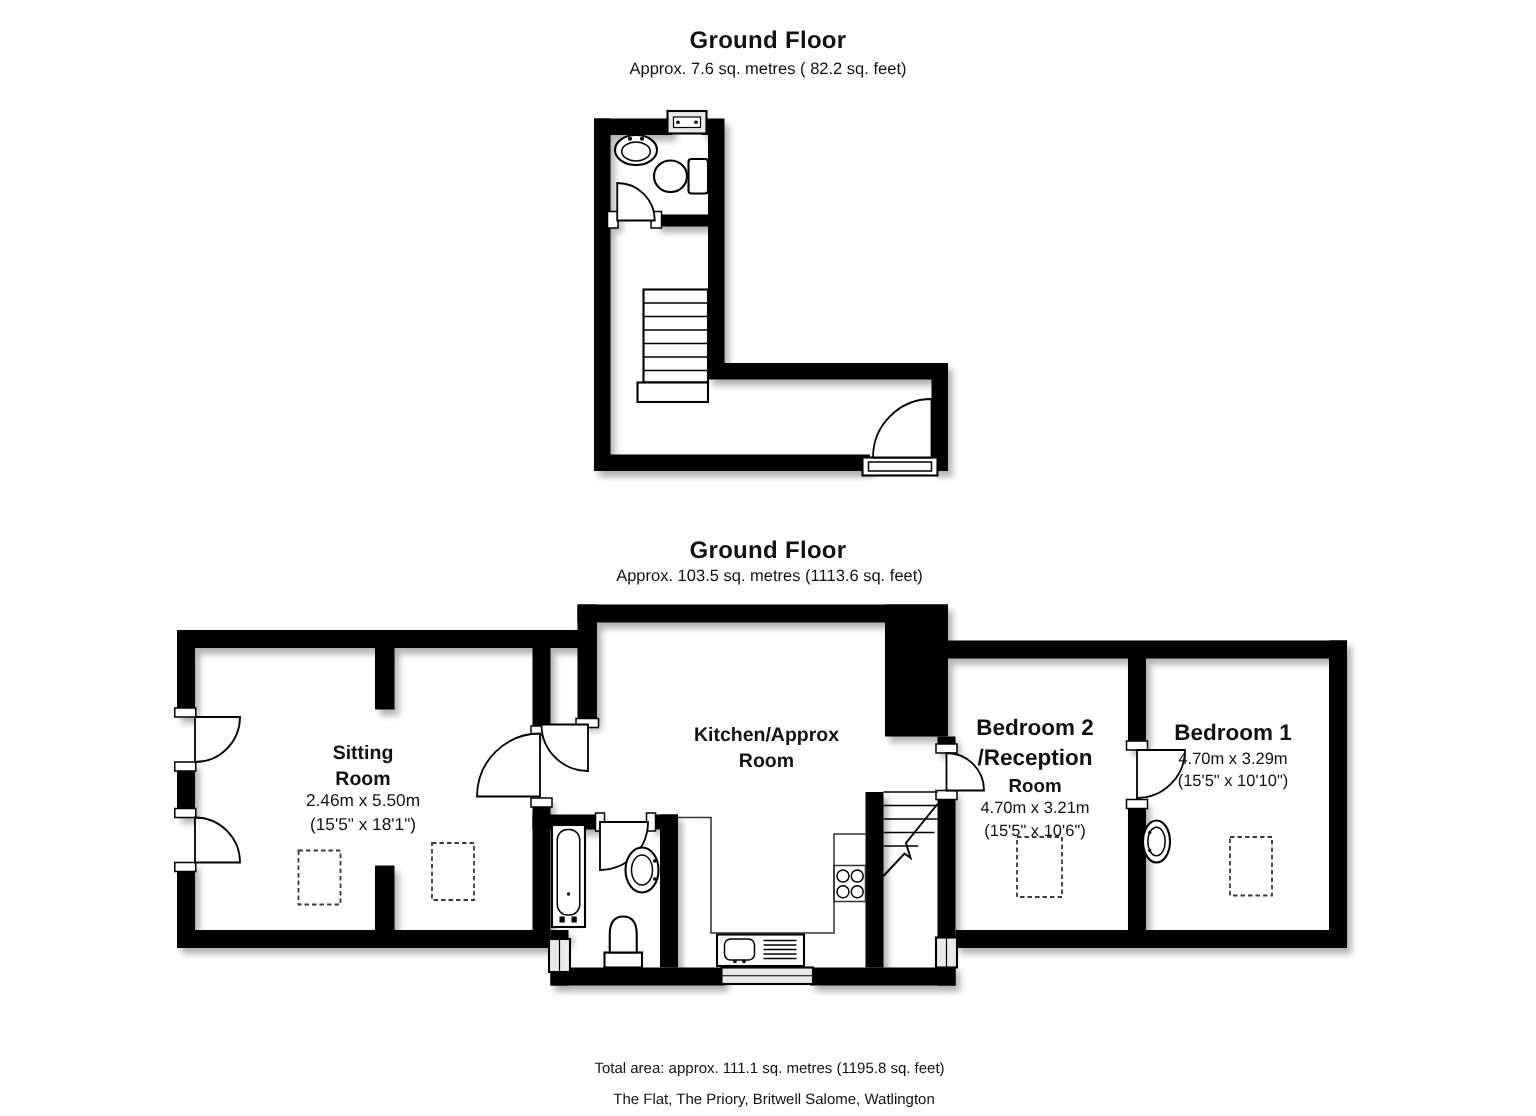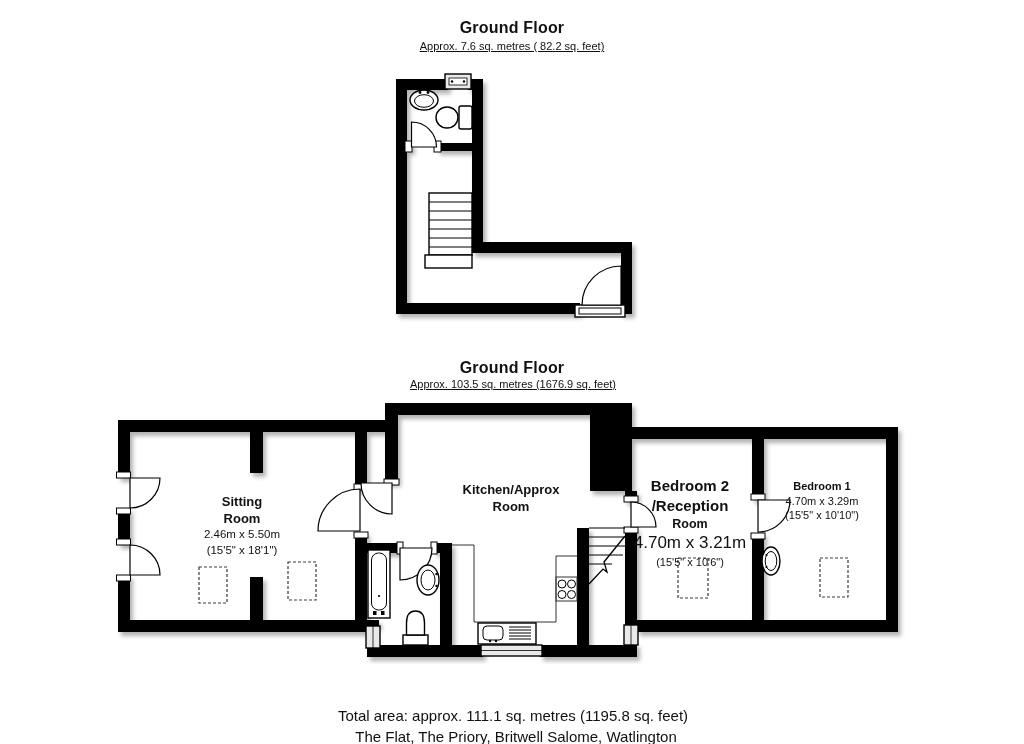--- a/index.html
+++ b/index.html
@@ -1,23 +1,23 @@
 <!DOCTYPE html>
 <html><head>
 <meta charset="utf-8">
 <style>
   html,body{margin:0;padding:0;background:#fff;}
   #canvas{position:relative;width:972px;height:744px;background:#fff;overflow:hidden;
           font-family:"Liberation Sans", sans-serif;color:#111;}
   .floor-title{position:absolute;transform:translateX(-50%);font-weight:bold;font-size:16px;letter-spacing:.2px;white-space:nowrap;}
-  .floor-sub{position:absolute;transform:translateX(-50%);font-size:11px;white-space:nowrap;text-decoration:underline;}
+  .floor-sub{position:absolute;transform:translateX(-50%);font-size:11px;white-space:nowrap;}
   .room-label{position:absolute;transform:translateX(-50%);text-align:center;white-space:nowrap;}
   .rname{font-weight:bold;font-size:13px;line-height:1.32;}
   .rdim{font-size:11.5px;line-height:1.35;text-align:center;}
-  .footer-line{position:absolute;transform:translateX(-50%);font-size:15px;white-space:nowrap;text-align:center;}
+  .footer-line{position:absolute;transform:translateX(-50%);font-size:10px;white-space:nowrap;text-align:center;}
   .footer-address{font-weight:normal;}
   .plan-svg{position:absolute;}
   g.walls{filter:drop-shadow(3px 4px 2px rgba(0,0,0,0.30));}
   g.walls rect{fill:#000;}
   .jamb{fill:#fff;stroke:#000;stroke-width:1;}
   .door{fill:#fff;stroke:#000;stroke-width:1.2;}
   .fix{fill:#fff;stroke:#000;stroke-width:1.4;}
   .fix2{fill:none;stroke:#000;stroke-width:1;}
   .thin{fill:none;stroke:#333;stroke-width:1;}
   .tread{stroke:#000;stroke-width:1;}
@@ -77,21 +77,21 @@
       <rect class="fix" x="425" y="255" width="47" height="13" stroke-width="1.2"></rect>
     </g>
     <g>
       <rect class="fix" x="575" y="305" width="50" height="12" stroke-width="1.3"></rect>
       <rect class="fix2" x="579" y="308" width="42" height="6" stroke-width="0.8"></rect>
       <path class="door" d="M621,305 L621,266 A39,39 0 0 0 582,305 Z"></path>
     </g>
   </svg>
 
   <div class="floor-title" style="left:512px;top:359px">Ground Floor</div>
-  <div class="floor-sub" style="left:513px;top:378px">Approx. 103.5 sq. metres (1676.9 sq. feet)</div>
+  <div class="floor-sub" style="left:513px;top:378px">Approx. 103.5 sq. metres (1113.6 sq. feet)</div>
 
   <svg class="plan-svg" style="left:108px;top:396px" width="804" height="268" viewBox="108 396 804 268">
     <g class="walls">
       <rect x="118" y="420" width="280" height="12"></rect>
       <rect x="385" y="403" width="247" height="12"></rect>
       <rect x="385" y="403" width="13" height="80"></rect>
       <rect x="590" y="403" width="42" height="88"></rect>
       <rect x="632" y="427" width="266" height="12"></rect>
       <rect x="118" y="420" width="12" height="58"></rect>
       <rect x="118" y="508" width="12" height="37"></rect>
@@ -223,26 +223,26 @@
 
   <div class="room-label" style="left:511px;top:481px">
     <div class="rname">Kitchen/Approx</div>
     <div class="rname">Room</div>
   </div>
 
   <div class="room-label" style="left:690px;top:476px">
     <div class="rname" style="font-size:15px">Bedroom 2</div>
     <div class="rname" style="font-size:15px">/Reception</div>
     <div class="rname" style="font-size:12.5px">Room</div>
-    <div class="rdim" style="font-size:17px">4.70m x 3.21m</div>
+    <div class="rdim" style="font-size:11px">4.70m x 3.21m</div>
     <div class="rdim" style="font-size:11px">(15'5" x 10'6")</div>
   </div>
 
   <div class="room-label" style="left:822px;top:479px">
-    <div class="rname" style="font-size:11px">Bedroom 1</div>
+    <div class="rname" style="font-size:15px">Bedroom 1</div>
     <div class="rdim" style="font-size:11px">4.70m x 3.29m</div>
     <div class="rdim" style="font-size:11px">(15'5" x 10'10")</div>
   </div>
 
   <div class="footer-line" style="left:513px;top:707px">Total area: approx. 111.1 sq. metres (1195.8 sq. feet)</div>
   <div class="footer-line footer-address" style="left:516px;top:728px">The Flat, The Priory, Britwell Salome, Watlington</div>
 
 </div>
 
 </body></html>

